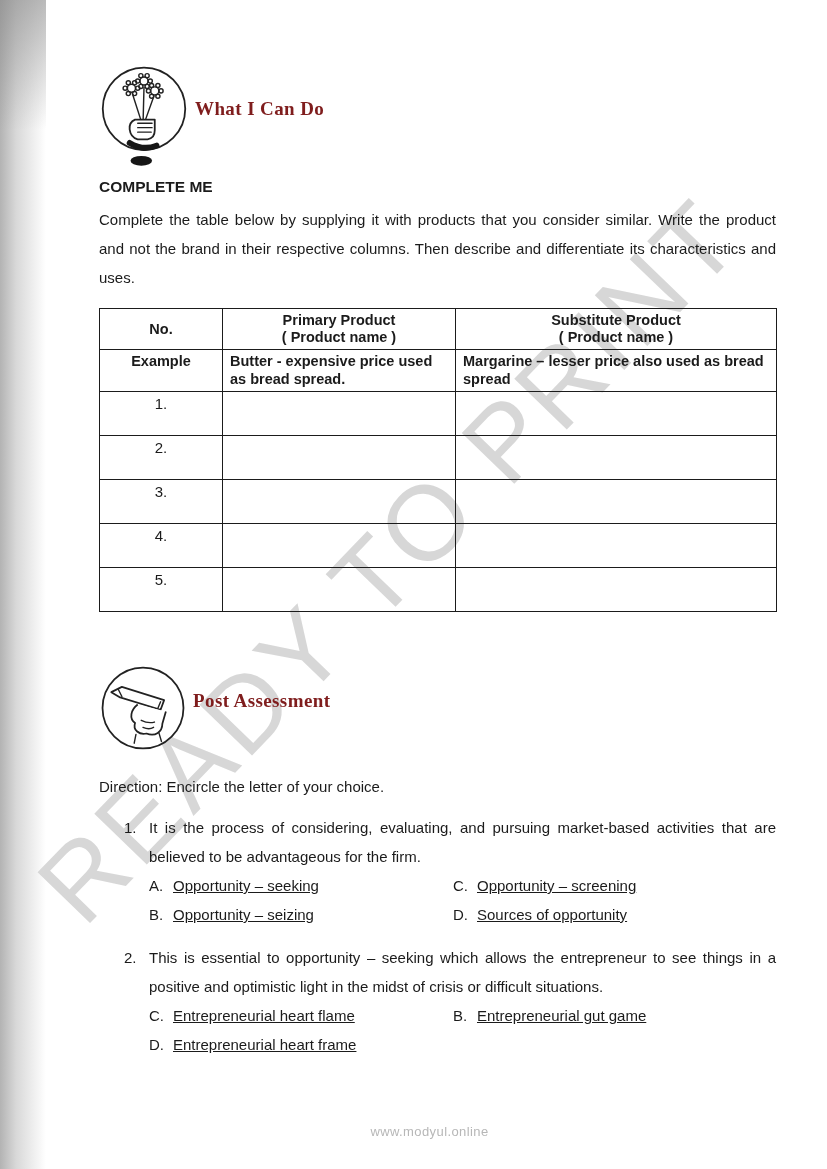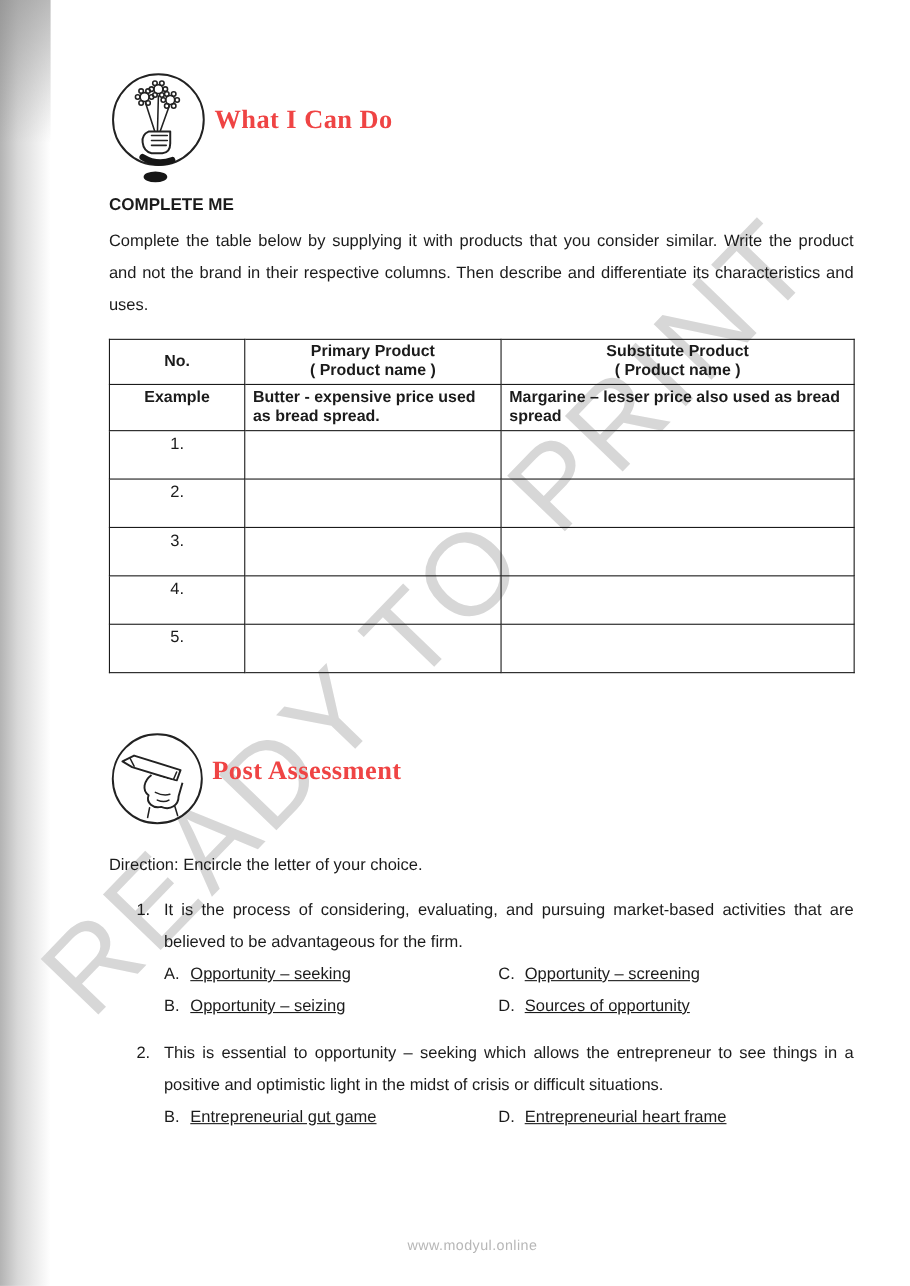--- a/index.html
+++ b/index.html
@@ -18,22 +18,22 @@
   .watermark{
     position:absolute;left:47%;top:48%;
     transform:translate(-50%,-50%) rotate(-46deg);
     font-size:106px;letter-spacing:5px;white-space:nowrap;
     color:rgba(150,150,150,0.38);z-index:0;user-select:none;
   }
   .content{position:relative;z-index:1;padding:64px 51px 0 99px;}
   .sec-header{display:flex;align-items:center;gap:6px;}
   .icon-wrap{flex:0 0 auto;line-height:0;}
   .sec-title{
-    font-family:"Liberation Serif",serif;font-weight:700;font-size:24px;
-    letter-spacing:.4px;margin:0 0 14px 0;color:#ef4444;
+    font-family:"Liberation Serif",serif;font-weight:700;font-size:19px;
+    letter-spacing:.4px;margin:0 0 14px 0;color:#7f1d1d;
   }
   .heading2{font-size:15.5px;font-weight:700;margin:10px 0 0 0;}
   .intro{font-size:15px;line-height:29px;text-align:justify;margin:9px 0 16px 0;}
   table.products{border-collapse:collapse;width:677px;margin-top:9px;table-layout:fixed;}
   table.products th,table.products td{border:1px solid #1b1b1b;}
   table.products th{
     font-size:14.5px;font-weight:700;text-align:center;vertical-align:middle;
     padding:2px 4px;line-height:17px;height:36px;
   }
   td.no-cell{ text-align:center;vertical-align:top;font-size:15px;padding:3px 4px 0 4px; }
@@ -195,20 +195,23 @@
         </div>
       </div>
     </div>
 
     <div class="question">
       <span class="q-num">2.</span>
       <div class="q-body">
         <p class="q-text">This is essential to opportunity – seeking which allows the entrepreneur to see things in a positive and optimistic light in the midst of crisis or difficult situations.</p>
         <div class="choices">
           <div class="choice">
+            <span class="c-label">C.</span><span>Entrepreneurial heart flame</span>
+          </div>
+          <div class="choice">
             <span class="c-label">B.</span><span>Entrepreneurial gut game</span>
           </div>
           <div class="choice">
             <span class="c-label">D.</span><span>Entrepreneurial heart frame</span>
           </div>
         </div>
       </div>
     </div>
 
   </div>

